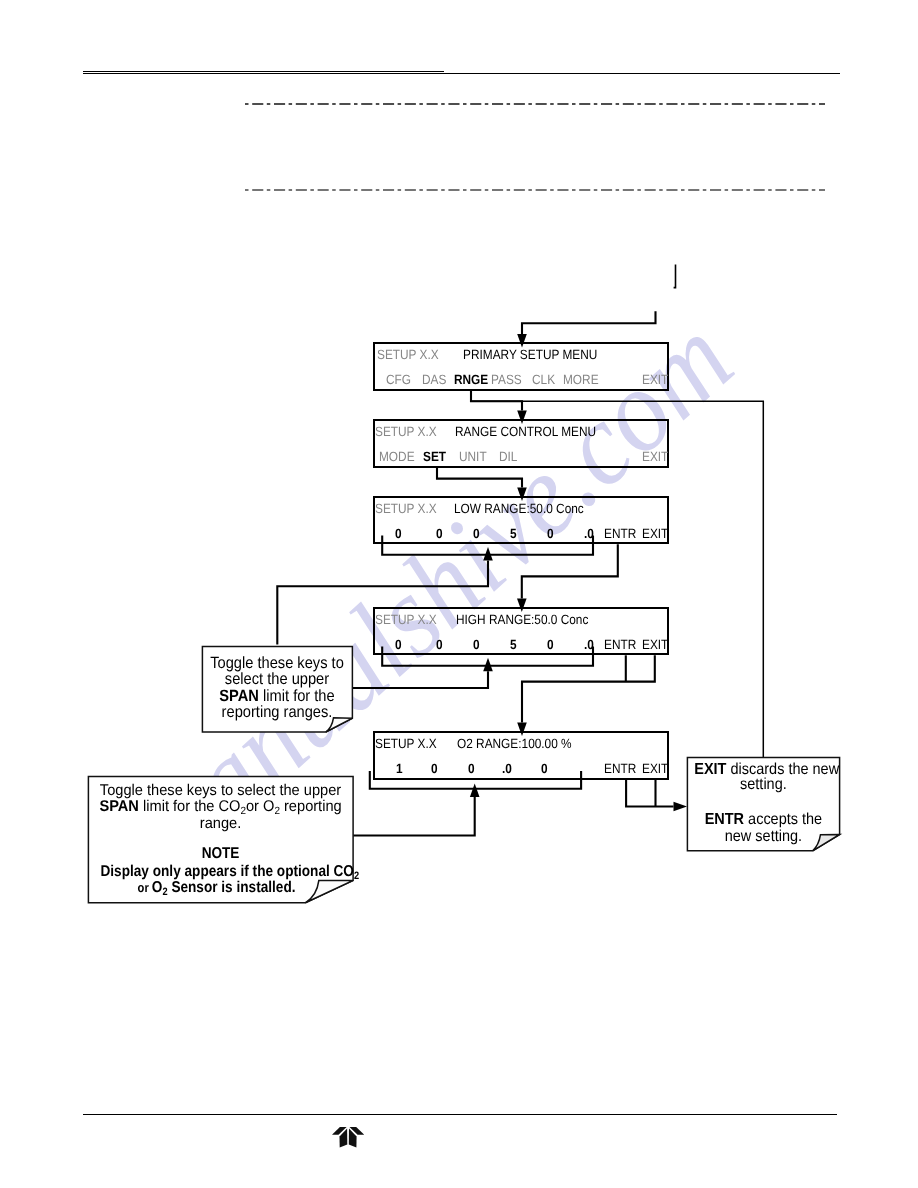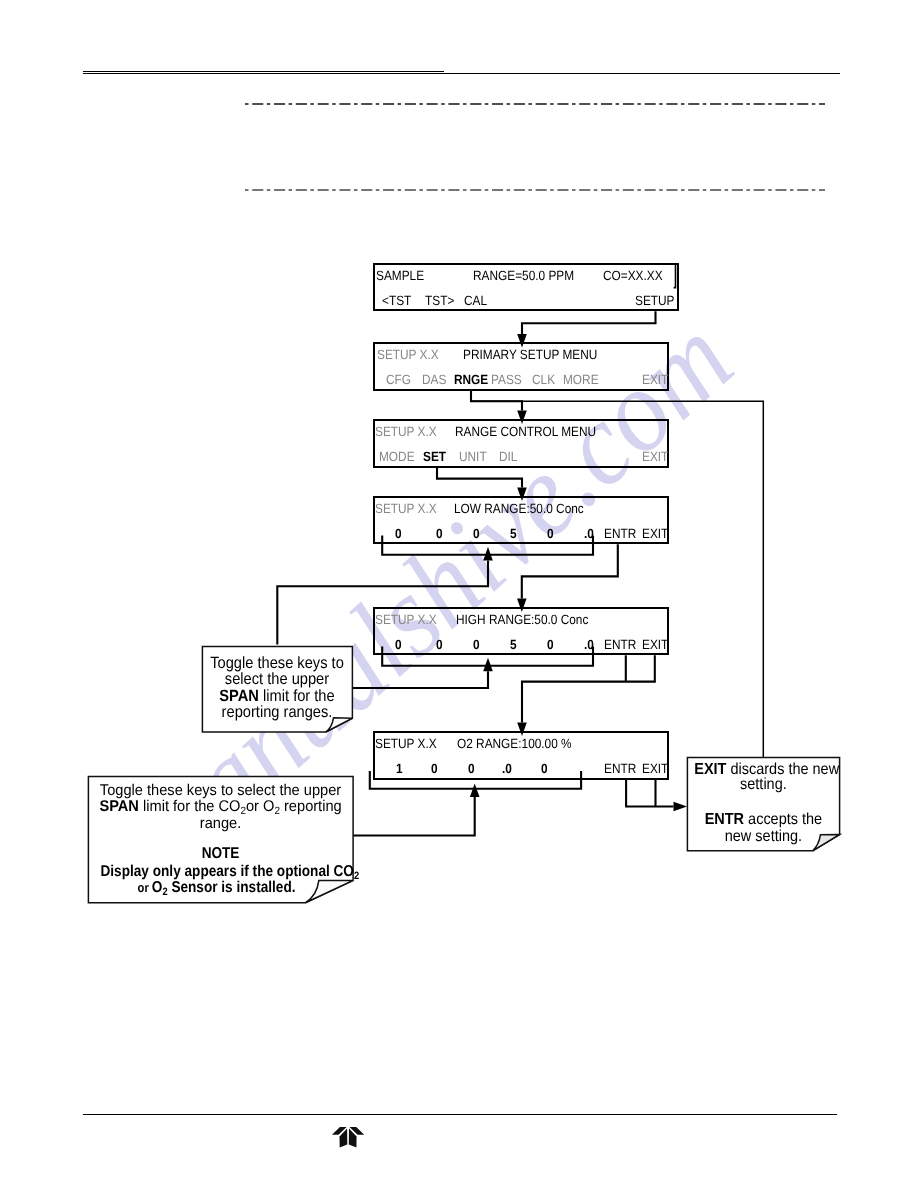--- a/index.html
+++ b/index.html
@@ -89,29 +89,20 @@
       <path d="M522,487.5 L517.2,487.5 L522,501 L526.8,487.5 Z"></path>
       <path d="M521.8,598.5 L517,598.5 L521.8,612 L526.6,598.5 Z"></path>
       <path d="M522,722.5 L517.2,722.5 L522,736 L526.8,722.5 Z"></path>
       <path d="M488,560.5 L483.2,560.5 L488,547 L492.8,560.5 Z"></path>
       <path d="M488,671.2 L483.2,671.2 L488,657.7 L492.8,671.2 Z"></path>
       <path d="M474.7,797 L469.9,797 L474.7,783.5 L479.5,797 Z"></path>
       <path d="M673.5,806.5 L673.5,801.7 L687,806.5 L673.5,811.3 Z"></path>
     </g>
   </svg>
 
-  <div class="lcd" style="left:372.8px;top:262.9px;width:306px;height:48.4px;">
-    <span class="tx" style="left:1.1px;top:4.0px;">SAMPLE</span>
-    <span class="tx" style="left:98.1px;top:4.0px;">RANGE=50.0 PPM</span>
-    <span class="tx" style="left:228.1px;top:4.0px;">CO=XX.XX</span>
-    <span class="tx" style="left:7.6px;top:29.0px;">&lt;TST</span>
-    <span class="tx" style="left:50.4px;top:29.0px;">TST&gt;</span>
-    <span class="tx" style="left:89.6px;top:29.0px;">CAL</span>
-    <span class="tx" style="left:260.1px;top:29.0px;">SETUP</span>
-  </div>
 
   <div class="lcd" style="left:372.8px;top:342.4px;width:296px;height:48.4px;">
     <span class="tx gry" style="left:1.8px;top:4.0px;">SETUP X.X</span>
     <span class="tx" style="left:88.1px;top:4.0px;">PRIMARY SETUP MENU</span>
     <span class="tx gry" style="left:11.7px;top:29.0px;">CFG</span>
     <span class="tx gry" style="left:46.9px;top:29.0px;">DAS</span>
     <span class="tx bld" style="left:79.7px;top:29.0px;">RNGE</span>
     <span class="tx gry" style="left:116.6px;top:29.0px;">PASS</span>
     <span class="tx gry" style="left:157.5px;top:29.0px;">CLK</span>
     <span class="tx gry" style="left:188.2px;top:29.0px;">MORE</span>

